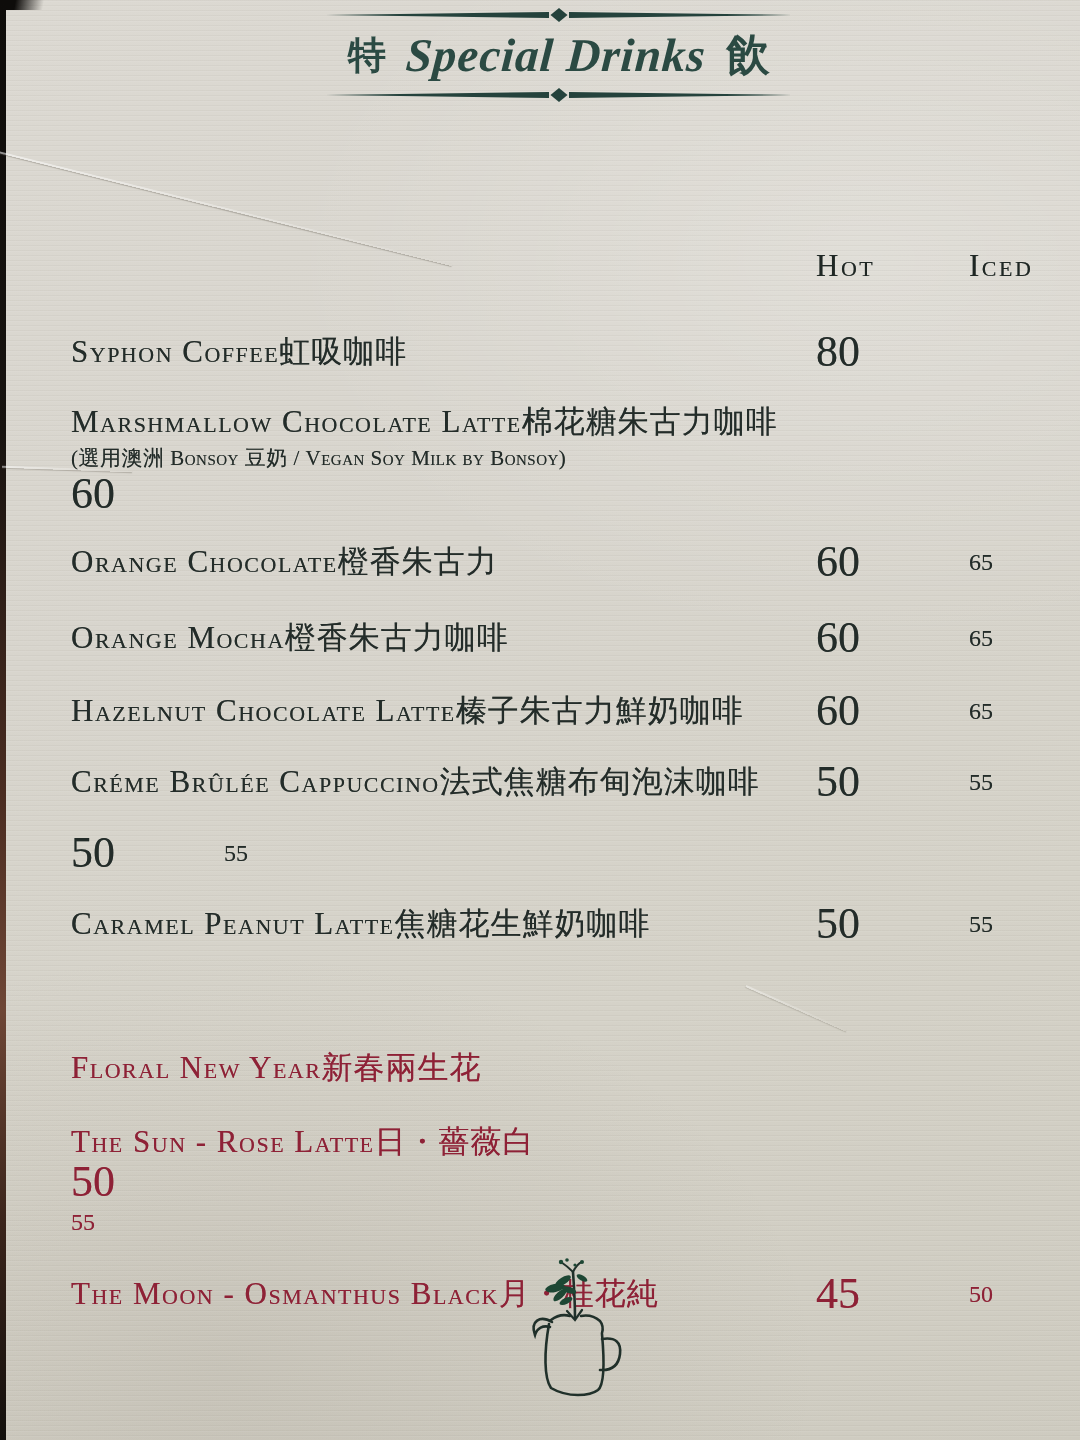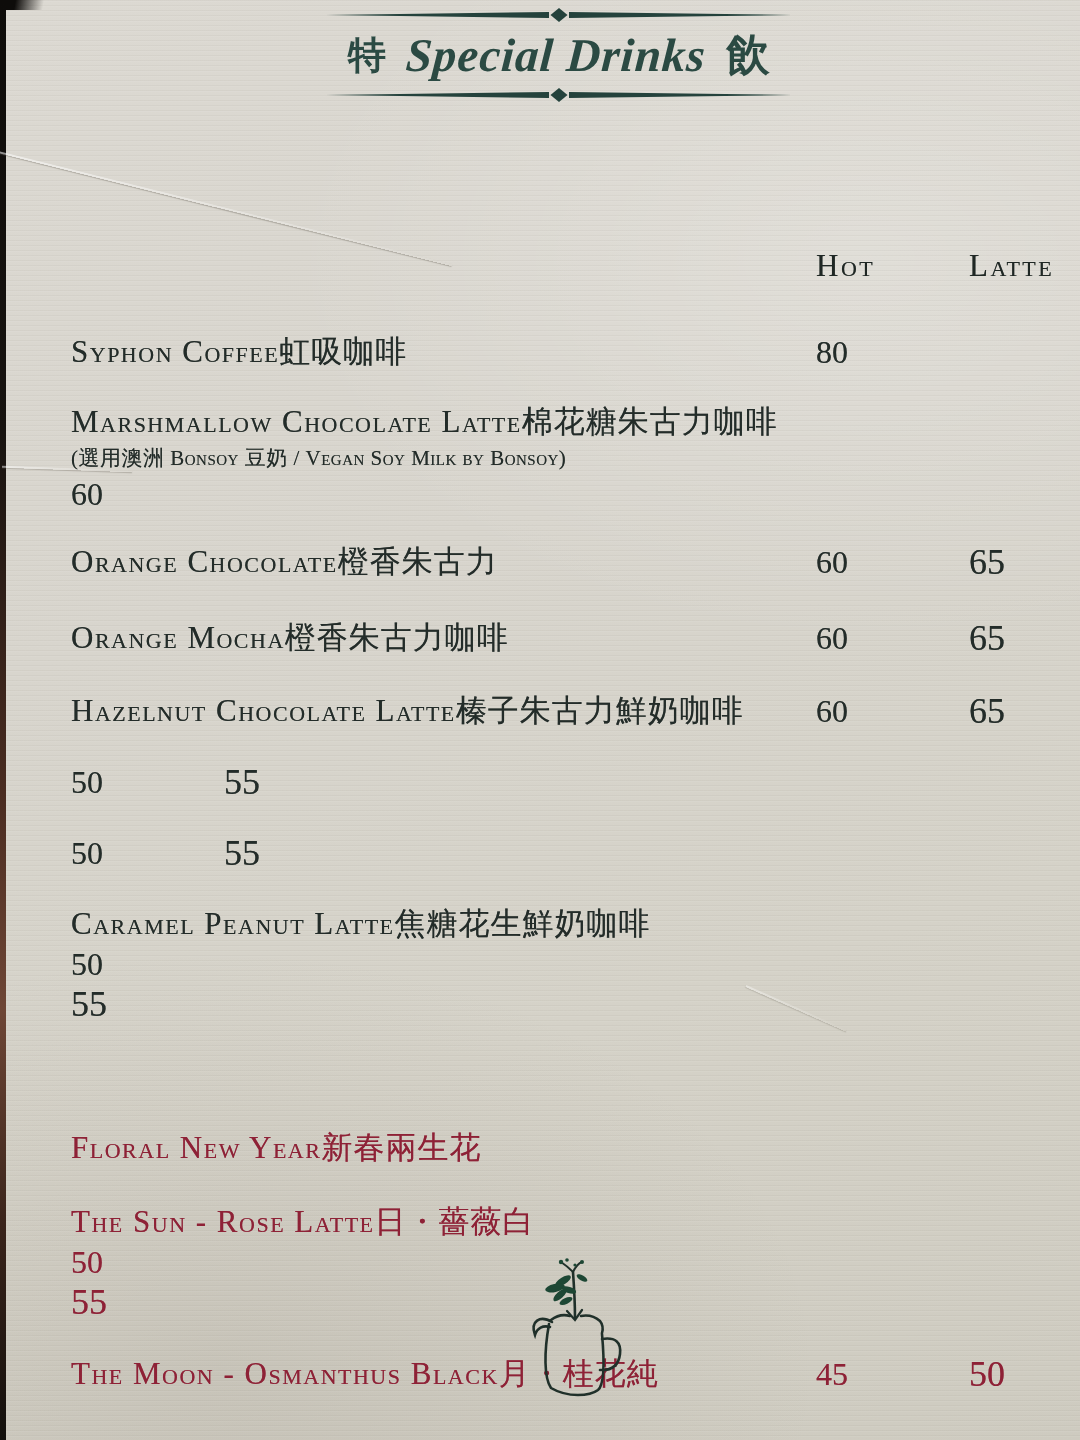--- a/index.html
+++ b/index.html
@@ -76,37 +76,37 @@
   .menu{position:absolute;left:65px;top:246px;width:970px;}
   .mrow{
     display:flex;align-items:flex-start;
     line-height:40px;font-size:31px;
     margin-bottom:31px;
     text-shadow:0 0 0.5px rgba(35,44,41,0.6);
   }
   .nm{flex:1;min-width:0;}
   .en{font-variant:small-caps;letter-spacing:1.5px;}
   .zh{letter-spacing:1px;}
-  .hot{width:153px;font-size:32px;}
-  .iced{width:72px;font-size:36px;}
+  .hot{width:153px;font-size:44px;}
+  .iced{width:72px;font-size:24px;}
   .note{
     display:block;font-size:21px;line-height:32px;
     font-variant:small-caps;letter-spacing:0.5px;
   }
   .head-row{margin-bottom:46px;}
   .head-row .hot,.head-row .iced{
     font-variant:small-caps;letter-spacing:2.5px;font-size:31px;color:#1f2724;
   }
   .g28{margin-bottom:28px;flex-direction:column;}
   .g30{margin-bottom:30px;}
   .g32{margin-bottom:32px;flex-direction:column;}
   .g33{margin-bottom:33px;}
   .g34{margin-bottom:34px;}
   .g36{margin-bottom:36px;justify-content:space-between;}
-  .g104{margin-bottom:104px;flex-direction:column;}
+  .g104{margin-bottom:104px;}
   .red{color:#8e2136;text-shadow:0 0 0.5px rgba(142,33,54,0.6);}
 
   
   .pot{position:absolute;left:512px;top:1256px;width:120px;height:150px;}
 </style>
 </head>
 <body>
 
 <div class="photo">
   <div class="paper">
@@ -132,21 +132,21 @@
         <path d="M235,0 L243.5,7 L235,14 L226.5,7 Z" fill="#24423c"></path>
         <path d="M245,4 L468,7 L245,10 Z" fill="#24423c"></path>
       </svg>
     </div>
 
     <div class="menu">
 
       <div class="mrow head-row">
         <span class="nm"></span>
         <span class="hot">Hot</span>
-        <span class="iced">Latte</span>
+        <span class="iced">Iced</span>
       </div>
 
       <div class="mrow g30">
         <span class="nm"><span class="en">Syphon Coffee</span><span class="zh">虹吸咖啡</span></span>
         <span class="hot">80</span>
         <span class="iced"></span>
       </div>
 
       <div class="mrow g28">
         <span class="nm">
@@ -169,20 +169,21 @@
         <span class="iced">65</span>
       </div>
 
       <div class="mrow">
         <span class="nm"><span class="en">Hazelnut Chocolate Latte</span><span class="zh">榛子朱古力鮮奶咖啡</span></span>
         <span class="hot">60</span>
         <span class="iced">65</span>
       </div>
 
       <div class="mrow">
+        <span class="nm"><span class="en">Créme Brûlée Cappuccino</span><span class="zh">法式焦糖布甸泡沫咖啡</span></span>
         <span class="hot">50</span>
         <span class="iced">55</span>
       </div>
 
       <div class="mrow">
         <span class="hot">50</span>
         <span class="iced">55</span>
       </div>
 
       <div class="mrow g104">

